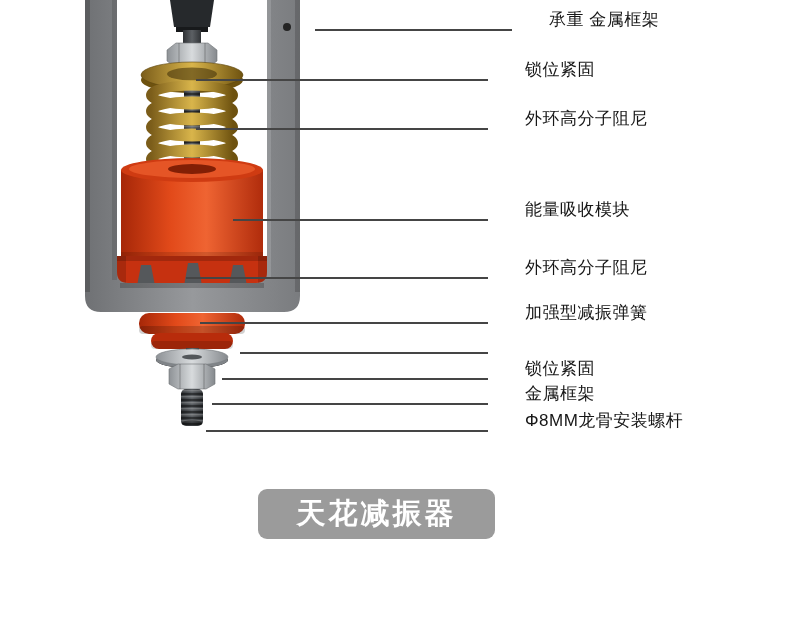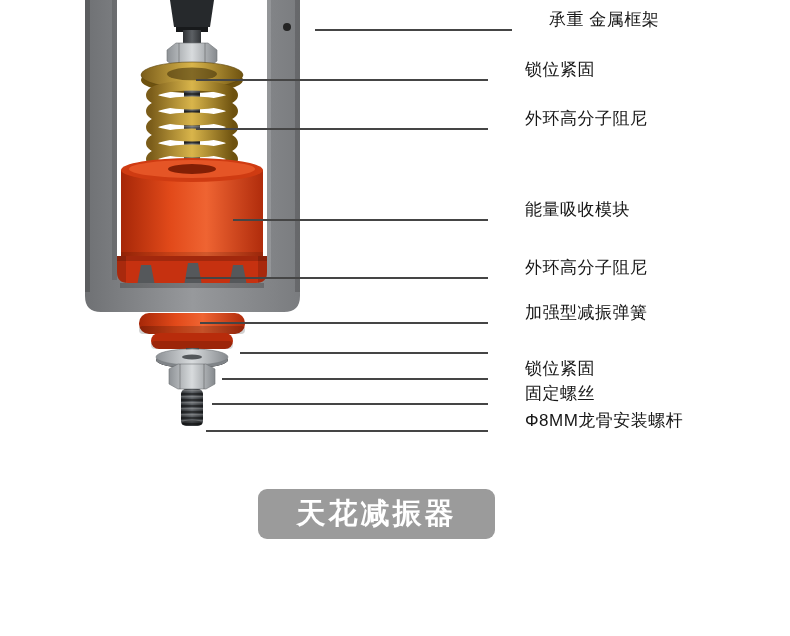--- a/index.html
+++ b/index.html
@@ -218,21 +218,21 @@
     <span class="line" style="width:248px"></span>
   </div>
 
   <div class="callout" style="top:358px; left:222px">
     <span class="line" style="width:266px"></span>
     <span class="label">锁位紧固</span>
   </div>
 
   <div class="callout" style="top:383px; left:212px">
     <span class="line" style="width:276px"></span>
-    <span class="label">固定螺丝</span>
+    <span class="label">金属框架</span>
   </div>
 
   <div class="callout" style="top:410px; left:206px">
     <span class="line" style="width:282px"></span>
     <span class="label">Φ8MM龙骨安装螺杆</span>
   </div>
 
   <div class="badge">
     <span>天花减振器</span>
   </div>

